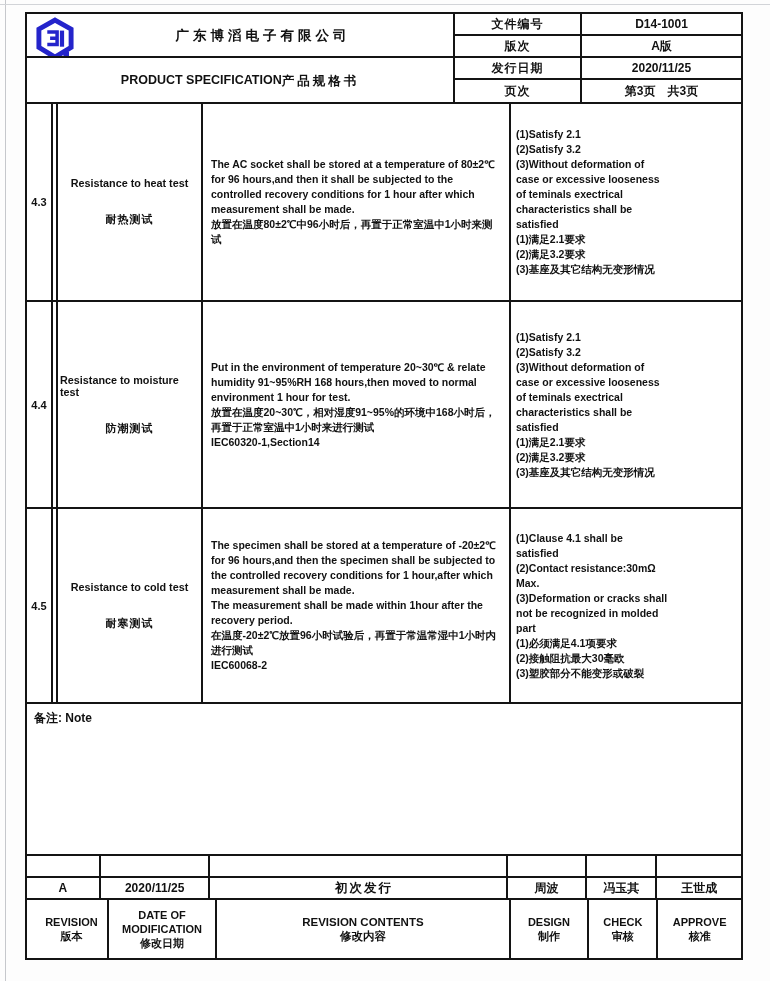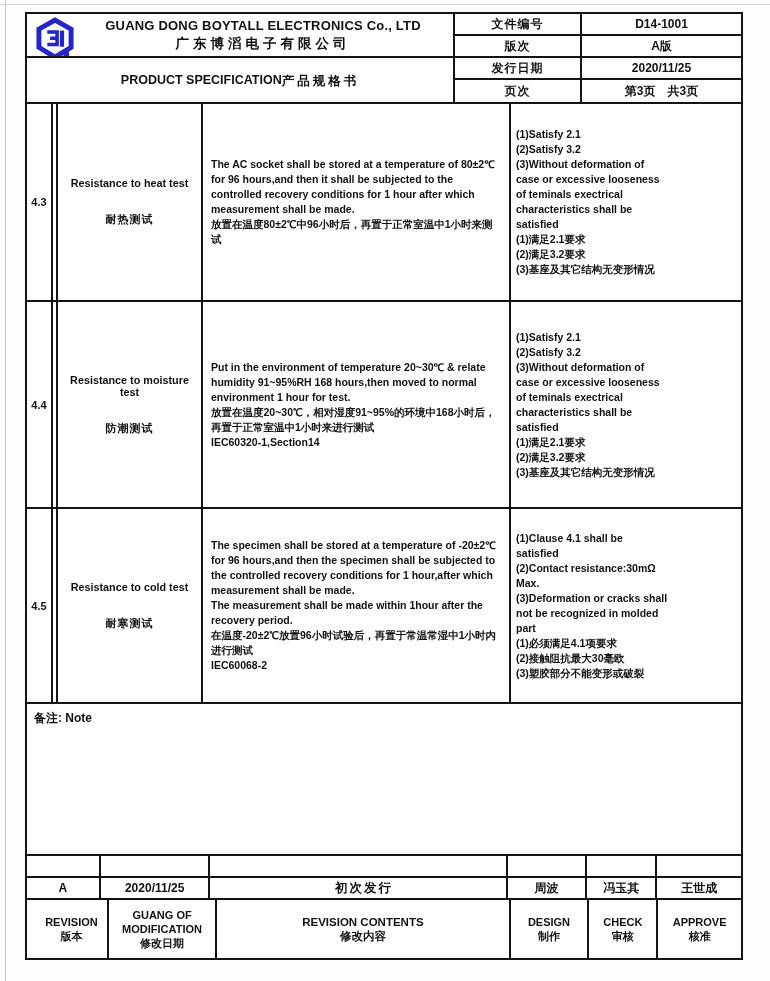--- a/index.html
+++ b/index.html
@@ -29,21 +29,21 @@
   .lab { border-right:2px solid #141414; border-bottom:2px solid #141414; font-weight:bold; font-size:12px; letter-spacing:1px; }
   .val { border-bottom:2px solid #141414; font-weight:bold; font-size:12px; }
   .lab.last, .val.last { border-bottom:none; }
 
   
   .mrow { display:flex; box-sizing:border-box; border-bottom:2px solid #141414; }
   .mrow.last { border-bottom:none; }
   .mcell { box-sizing:border-box; display:flex; align-items:center; }
   .c-no   { width:26px; border-right:2px solid #141414; justify-content:center; font-weight:bold; font-size:11px; }
   .c-sp   { width:3px; }
-  .c-name { width:145px; border-left:2px solid #141414; flex-direction:column; justify-content:center; text-align:center; padding:0 2px;gap:20px; }
+  .c-name { width:145px; border-left:2px solid #141414; flex-direction:column; justify-content:center; text-align:left; padding:0 2px;gap:20px; }
   .c-name .en { font-weight:bold; font-size:10.8px; }
   .c-name .cn { font-weight:bold; font-size:11px; margin-top:3px; letter-spacing:1px; }
   .c-desc { width:308px; border-left:2px solid #141414; padding:0 8px; }
   .c-crit { width:164px; border-left:2px solid #141414; padding:0 5px; }
   .body-txt { white-space:pre-line; font-weight:bold; font-size:10.5px; line-height:15px; width:100%; }
 
   
   .note { height:154px; padding:4px 7px; }
   .note-label { font-weight:bold; font-size:12px; }
 
@@ -75,21 +75,20 @@
   <div class="blk hdr">
     <div class="hcell company">
       <span class="logo">
         <svg width="42" height="44" viewBox="0 0 60 62">
           <path d="M30 4 L53 17 L53 43 L30 57 L7 43 L7 17 Z" fill="none" stroke="#2424cb" stroke-width="7"></path>
           <path d="M19 21 h14 v9 h-10 h10 v9 h-14" fill="none" stroke="#2424cb" stroke-width="5"></path>
           <path d="M40 19 v23" fill="none" stroke="#2424cb" stroke-width="6"></path>
           <rect x="42" y="49" width="8" height="8" fill="#2424cb"></rect>
         </svg>
       </span>
-      <span class="company-en">GUANG DONG BOYTALL ELECTRONICS Co., LTD</span>
       <span class="company-cn">广东博滔电子有限公司</span>
     </div>
 
     <div class="hcell lab">文件编号</div>
     <div class="hcell val">D14-1001</div>
 
     <div class="hcell lab">版次</div>
     <div class="hcell val">A版</div>
 
     <div class="hcell titlecell">
@@ -194,21 +193,21 @@
       <div class="bcell b2">2020/11/25</div>
       <div class="bcell b3">初次发行</div>
       <div class="bcell b4">周波</div>
       <div class="bcell b5">冯玉其</div>
       <div class="bcell b6">王世成</div>
     </div>
 
     <div class="brow r-head last">
       <div class="bcell b1">REVISION
 版本</div>
-      <div class="bcell b2">GUANG OF
+      <div class="bcell b2">DATE OF
 MODIFICATION
 修改日期</div>
       <div class="bcell b3">REVISION CONTENTS
 修改内容</div>
       <div class="bcell b4">DESIGN
 制作</div>
       <div class="bcell b5">CHECK
 审核</div>
       <div class="bcell b6">APPROVE
 核准</div>

